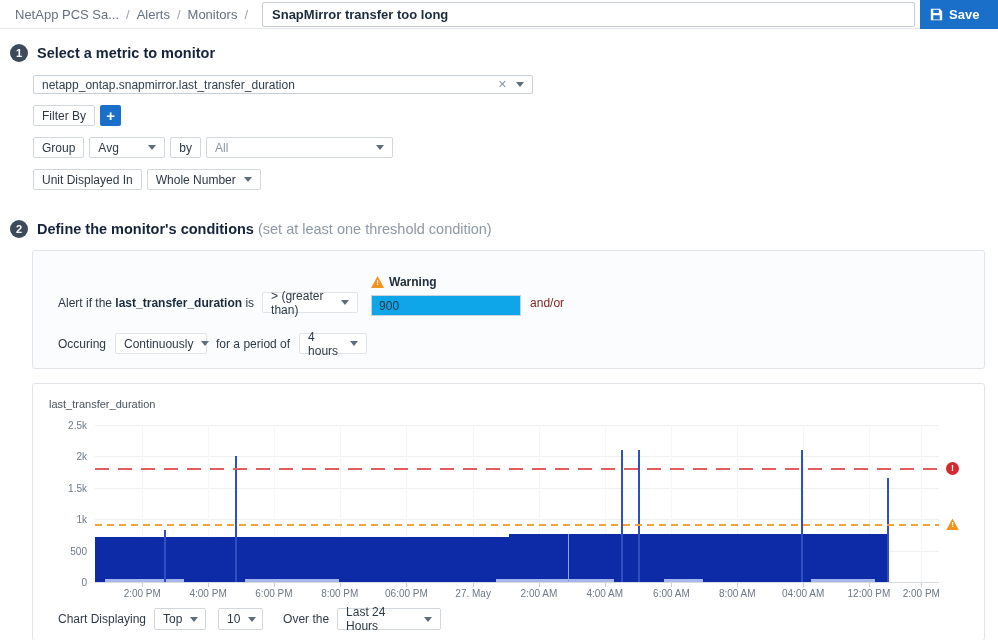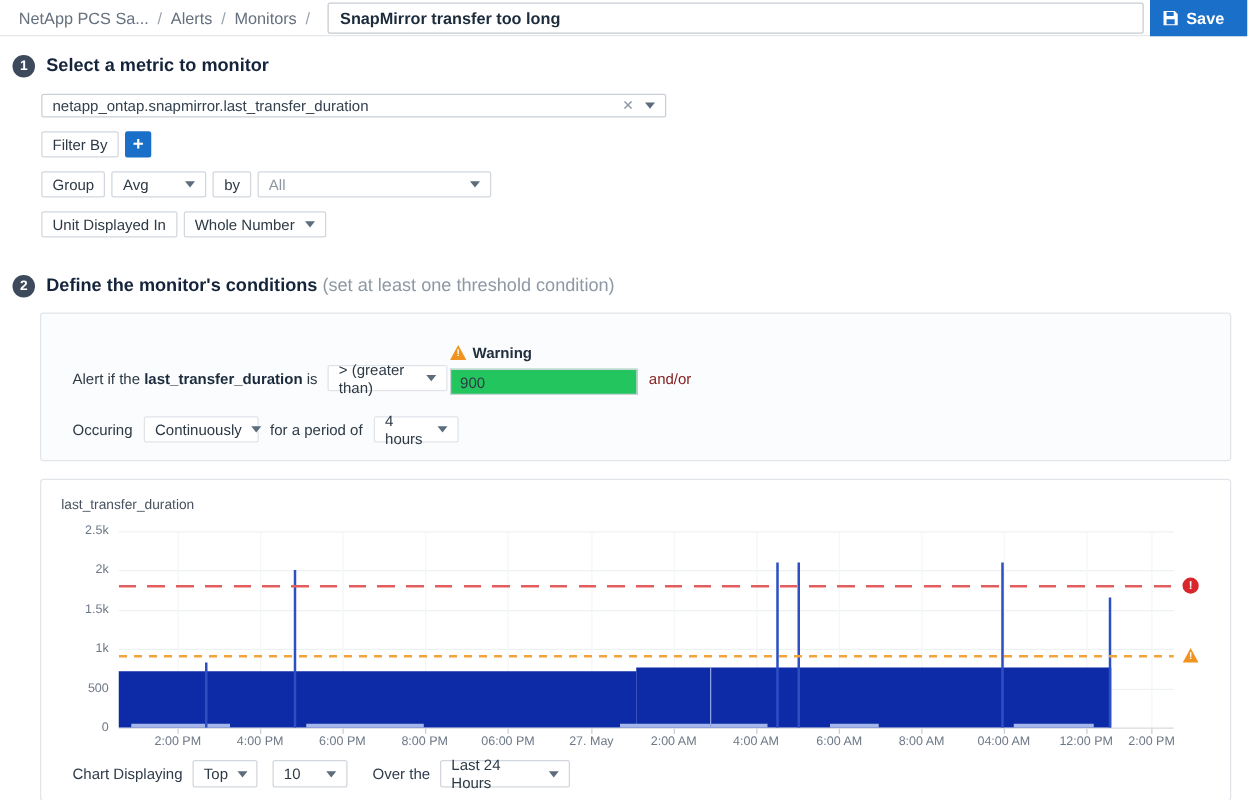--- a/index.html
+++ b/index.html
@@ -51,26 +51,26 @@
   
   .card { margin-left: 32px; margin-right: 13px; border: 1px solid #e1e5e9; border-radius: 3px; }
   .cond-card { margin-top: 12px; background: #fbfcfd; padding: 24px 25px 14px 25px; }
   .chart-card { margin-top: 14px; background: #fff; padding: 12px 16px 10px 16px; }
 
   .cond-grid { display: flex; align-items: flex-end; }
   .cond-left { display: flex; align-items: center; gap: 8px; margin-bottom: 3px; }
   .cond-text { font-size: 12px; color: #2d3945; }
   .cond-text b { color: #1b2b3c; }
   .op-dropdown { border-color: #e0e4e9; width: 96px; }
-  .thr-col { margin-left: 2px; }
+  .thr-col { margin-left: 13px; }
   .thr-label { display: flex; align-items: center; gap: 5px; font-size: 12px; font-weight: bold;
     color: #222f3d; margin-bottom: 6px; }
   .thr-input { width: 150px; height: 21px; border: 1px solid #ccd2d9; border-radius: 0;
     font-family: "Liberation Sans", sans-serif; font-size: 12px; color: #2d3945;
-    padding: 0 7px; outline: none; background: #22c55e; }
+    padding: 0 7px; outline: none; background: #0ea5e9; }
   .andor { font-size: 12px; color: #7f1d1d; margin: 0 9px 6px 9px; }
 
   .warn-tri { width: 13px; height: 12px; background: #f0941f;
     clip-path: polygon(50% 0, 100% 100%, 0 100%); position: relative; display: inline-block; }
   .warn-tri::after { content: "!"; position: absolute; left: 0; right: 0; top: 2px;
     text-align: center; font-size: 8px; color: #fff; font-weight: bold; }
   .crit-circ { width: 13px; height: 13px; border-radius: 50%; background: #d9272e;
     position: relative; display: inline-block; }
   .crit-circ::after { content: "!"; position: absolute; left: 0; right: 0; top: 1px;
     text-align: center; font-size: 9px; color: #fff; font-weight: bold; }
@@ -284,21 +284,21 @@
       <div class="x-tick-label" style="left: 91.7%;">12:00 PM</div>
       <div class="x-tick-label" style="left: 97.9%;">2:00 PM</div>
     </div>
 
   <div class="chart-footer">
     <span class="label">Chart Displaying</span>
     <div class="dropdown" style="width:52px">
       <span>Top</span>
       <span class="caret"></span>
     </div>
-    <div class="dropdown" style="width:60px;margin-left:4px">
+    <div class="dropdown" style="width:45px;margin-left:4px">
       <span>10</span>
       <span class="caret"></span>
     </div>
     <span class="label" style="margin-left:12px">Over the</span>
     <div class="dropdown" style="width:104px">
       <span>Last 24 Hours</span>
       <span class="caret"></span>
     </div>
   </div>
 </div>

